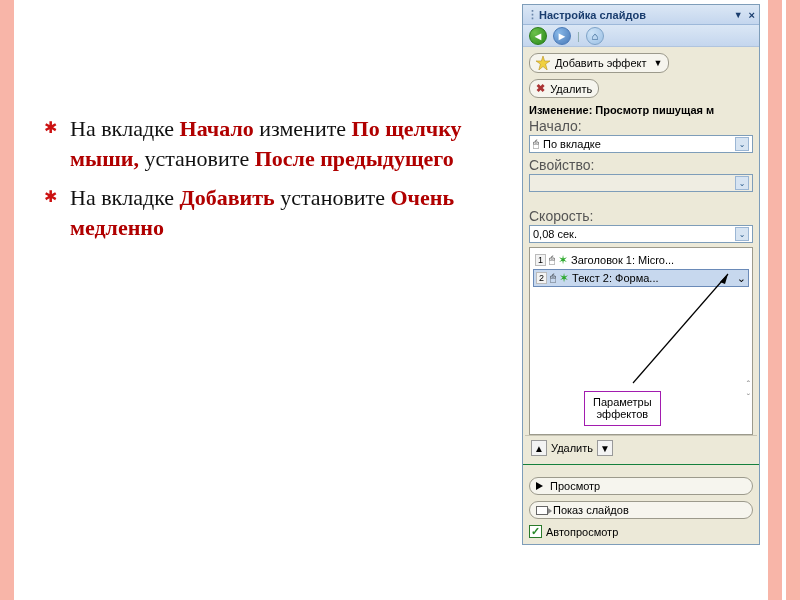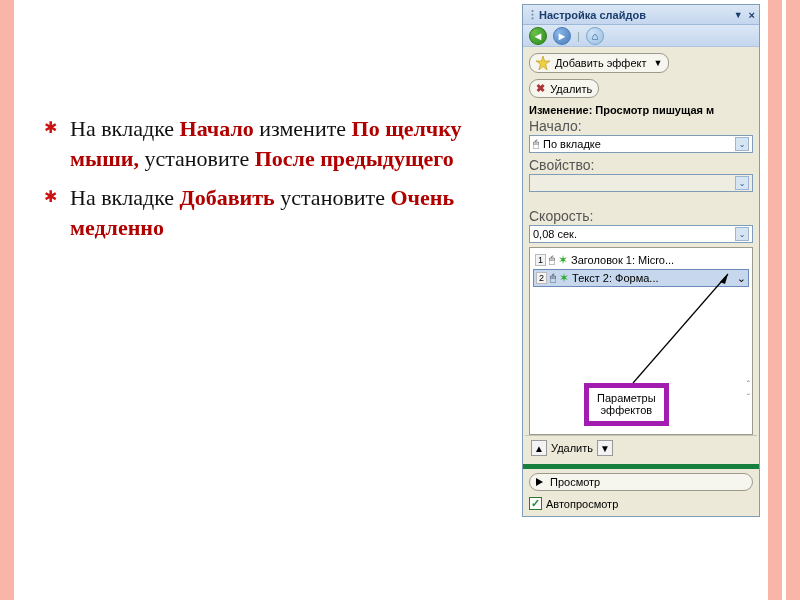--- a/index.html
+++ b/index.html
@@ -104,35 +104,35 @@
     height: 18px; font-size: 11px;
     padding: 0 2px;
   }
   .li-row .num { border:1px solid #bbb; background:#f3f3f3; font-size:9px; padding:0 2px; }
   .li-row.sel { background: #c7d8ee; border: 1px solid #6a8ab8; }
   .star { color: #2aa82a; font-size: 12px; }
   .mouse-ic { font-size: 10px; }
   .callout {
     position: absolute;
     bottom: 8px; left: 54px;
-    background: #fff; border: 5px solid #a21caf;
+    background: #fff; border: 1px solid #a21caf;
     padding: 4px 8px; font-size: 11px; text-align: center;
     line-height: 1.15;
   }
   .arrow-svg { position:absolute; left:98px; bottom:46px; pointer-events:none;}
   .vscroll { position:absolute; right:2px; bottom:30px; display:flex; flex-direction:column; align-items:center; gap:2px;}
   .vscroll span { color:#888; font-size:10px;}
   .order-row {
     display:flex; align-items:center; gap:4px; padding: 4px 2px;
     border-top: 1px solid #c8c5b5;
     margin: 0 -4px;
     padding-left: 6px;
   }
   .spin { width:16px; height:16px; border:1px solid #999; background:#f3f3f3; display:inline-flex; align-items:center; justify-content:center; font-size:10px; cursor:pointer;}
-  .footer { padding: 4px 6px 6px 6px; border-top: 5px solid #15803d;}
+  .footer { padding: 12px 6px 6px 6px; border-top: 1px solid #15803d;}
   .chk { display:flex; align-items:center; gap:4px; font-size:11px; margin-top:6px;}
   .chkbox { width:13px; height:13px; border:1px solid #2a7a2a; background:#fff; display:inline-flex; align-items:center; justify-content:center; color:#2a8a2a; font-size:11px; font-weight:bold;}
   .icon-star { display:inline-block; width:14px; height:14px; }
   .icon-star svg { width:14px; height:14px; }
   .del-ic { color:#a33; font-weight:bold; font-size:11px;}
   .play-ic { width:0; height:0; border-left:7px solid #000; border-top:4px solid transparent; border-bottom:4px solid transparent; display:inline-block; margin-right:2px;}
   .proj-ic { width:12px; height:9px; border:1px solid #666; display:inline-block; position:relative; background:#fff;}
   .proj-ic::after{content:""; position:absolute; right:-5px; top:1px; width:0;height:0;border-left:4px solid #888;border-top:3px solid transparent;border-bottom:3px solid transparent;}
 </style>
 </head>
@@ -249,18 +249,24 @@
     </div>
   </div>
 
   <div class="footer">
     <div class="row">
       <span class="btn" style="width:100%;">
         <span class="play-ic"></span>
         <span>Просмотр</span>
       </span>
     </div>
+    <div class="row">
+      <span class="btn" style="width:100%;">
+        <span class="proj-ic"></span>
+        <span>Показ слайдов</span>
+      </span>
+    </div>
     <div class="chk">
       <span class="chkbox">✓</span>
       <span>Автопросмотр</span>
     </div>
   </div>
 </div>
 
 </body></html>

